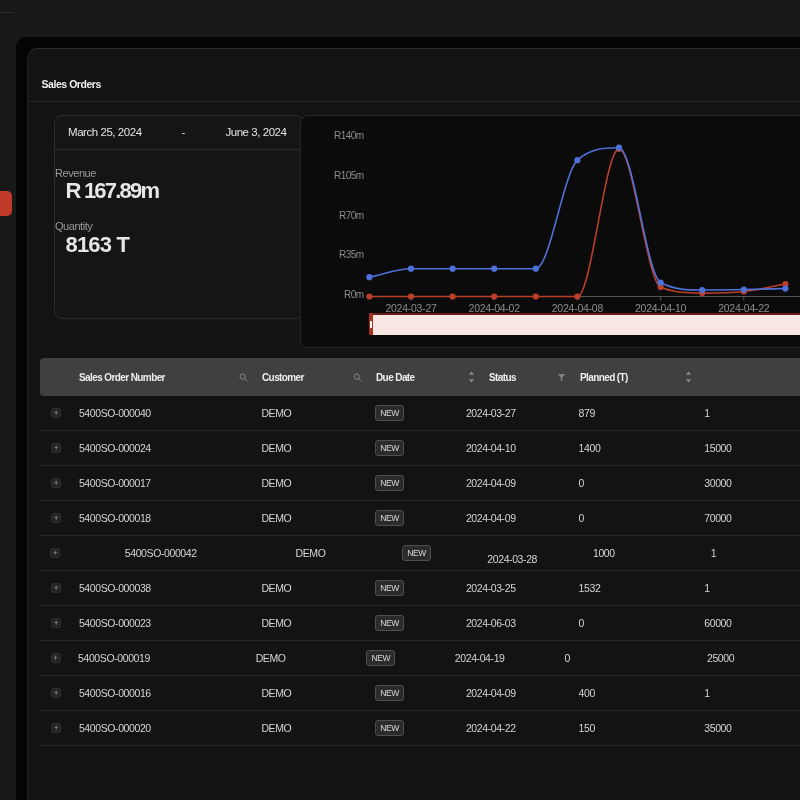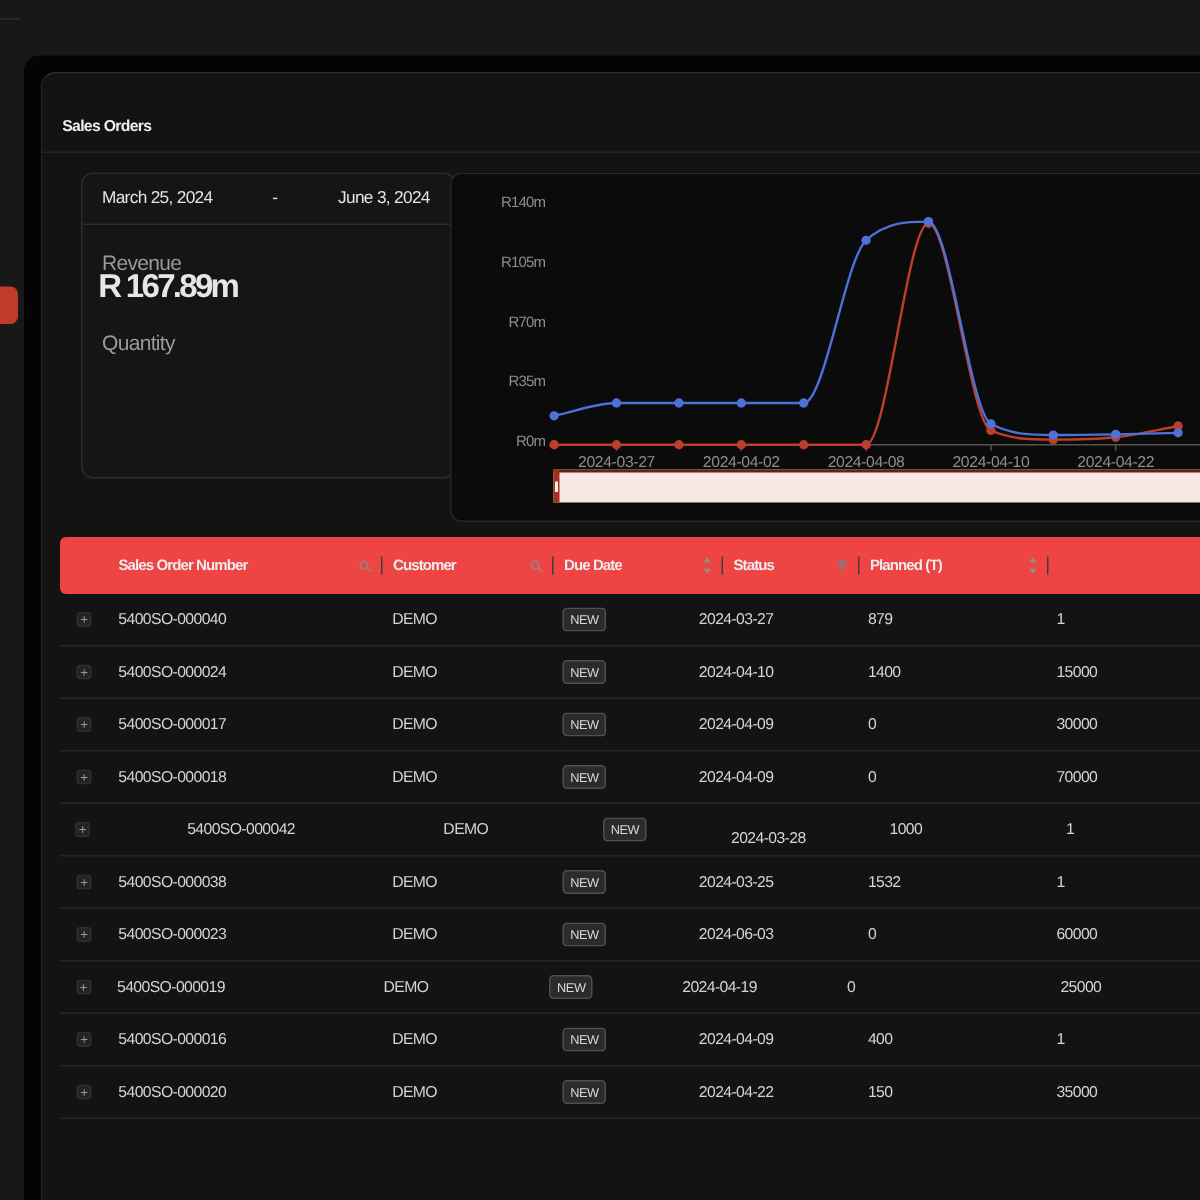--- a/index.html
+++ b/index.html
@@ -28,21 +28,21 @@
   
   .card {
     position:absolute; left:13px; top:66px; width:250px; height:204px;
     border:1px solid #2c2c2c; border-radius:8px; background:#151515;margin-left:13px;
   }
   .date-row { position:absolute; left:0; top:0; width:100%; height:34px; border-bottom:1px solid #2c2c2c;
     display:flex; align-items:center; }
   .date-start { position:absolute; left:13px; top:10px; font-size:11.5px; color:#e4e4e4; letter-spacing:-0.45px; }
   .date-sep   { position:absolute; left:122.5px; top:10px; width:12px; text-align:center; font-size:11.5px; color:#e4e4e4; }
   .date-end   { position:absolute; right:16.5px; top:10px; font-size:11.5px; color:#e4e4e4; letter-spacing:-0.45px; }
-  .stat-label { position:absolute; left:13px; font-size:14px; color:#999999; letter-spacing:-0.45px; }
+  .stat-label { position:absolute; left:0; font-size:11px; color:#999999; letter-spacing:-0.45px; }
   .stat-value { position:absolute; left:10.5px; font-size:22px; font-weight:700; color:#e6e6e6; }
   .lbl-revenue { top:51px; }
   .val-revenue { top:62px; letter-spacing:-1.8px; }
   .lbl-quantity { top:104px; }
   .val-quantity { top:115.5px; letter-spacing:-0.8px; }
 
   
   .chart-card {
     position:absolute; left:272px; top:66px; width:511px; height:233px;
     border:1px solid #262626; border-right:none;
@@ -54,21 +54,21 @@
   .xlabel { position:absolute; font-size:10.5px; color:#8d8d8d; transform:translateX(-50%); white-space:nowrap; letter-spacing:-0.25px; }
   .dz {
     position:absolute; left:67.7px; top:196.5px; height:22px; width:444px;
     background:#f8e7e3; border-top:2px solid #6b2017;
   }
   .dz-handle { position:absolute; left:0; top:-2px; width:4.5px; height:22px; background:#a43120; }
   .dz-notch { position:absolute; left:1.5px; top:8px; width:1.5px; height:7px; background:#f4f0ee; }
 
   
   .table { position:absolute; left:12px; top:309px; width:761px; }
-  .thead { display:flex; height:38px; background:#ef4444; border-radius:4px 0 0 4px; align-items:center; position:relative; }
+  .thead { display:flex; height:38px; background:#404040; border-radius:4px 0 0 4px; align-items:center; position:relative; }
   .th { display:flex; align-items:center; height:100%; position:relative; padding-left:7px; }
   .th-label { font-size:10px; font-weight:700; color:#ededed; letter-spacing:-0.6px; }
   .th-icon { position:absolute; right:7px; display:flex; align-items:center; }
   .th-sep { position:absolute; right:0; top:13px; height:12px; width:1px; background:#3e3e3e; }
   .trow { display:flex; height:35px; align-items:center; border-bottom:1px solid #262626; position:relative; }
   .td { padding-left:7px; font-size:10.5px; color:#d4d4d4; overflow:hidden; white-space:nowrap; letter-spacing:-0.4px; }
   .expand-cell { display:flex; justify-content:center; padding-left:0 !important; }
   .expand-btn {
     position:relative; top:-0.5px;
     width:10px; height:10px; border-radius:2.5px; background:#232323; border:1px solid #2f2f2f;
@@ -93,20 +93,21 @@
 
     <div class="card">
       <div class="date-row">
         <span class="date-start">March 25, 2024</span>
         <span class="date-sep">-</span>
         <span class="date-end">June 3, 2024</span>
       </div>
       <div class="stat-label lbl-revenue">Revenue</div>
       <div class="stat-value val-revenue">R 167.89m</div>
       <div class="stat-label lbl-quantity">Quantity</div>
+      <div class="stat-value val-quantity">8163 T</div>
     </div>
 
     <div class="chart-card">
       <div id="chart-labels">
           <div class="ylabel" style="left: 0px; top: 173px;">R0m</div>
           <div class="ylabel" style="left: 0px; top: 133.25px;">R35m</div>
           <div class="ylabel" style="left: 0px; top: 93.5px;">R70m</div>
           <div class="ylabel" style="left: 0px; top: 53.75px;">R105m</div>
           <div class="ylabel" style="left: 0px; top: 14px;">R140m</div>
           <div class="xlabel" style="left: 110px; top: 186px;">2024-03-27</div>

